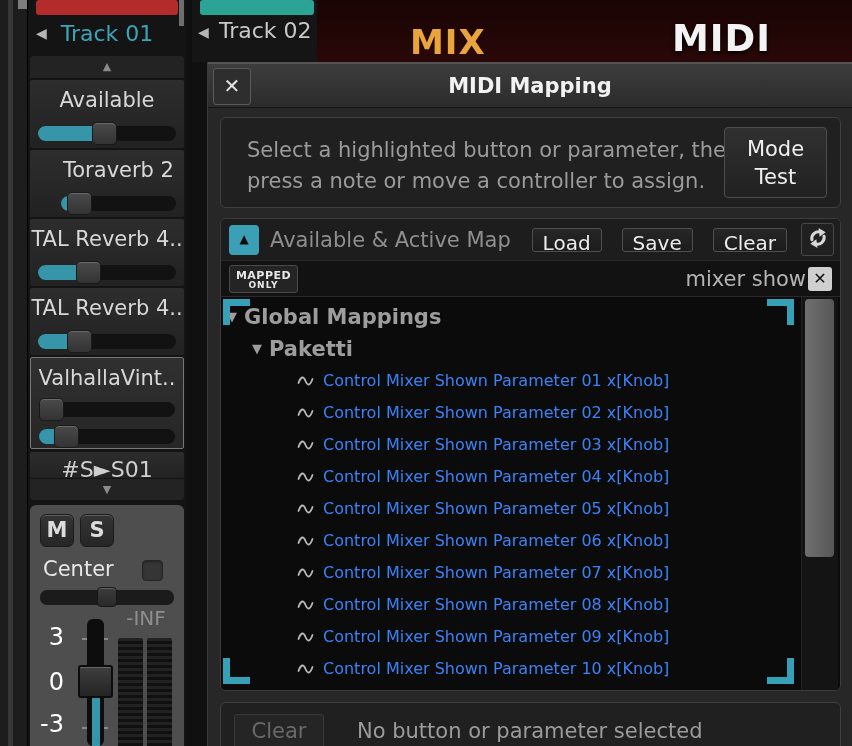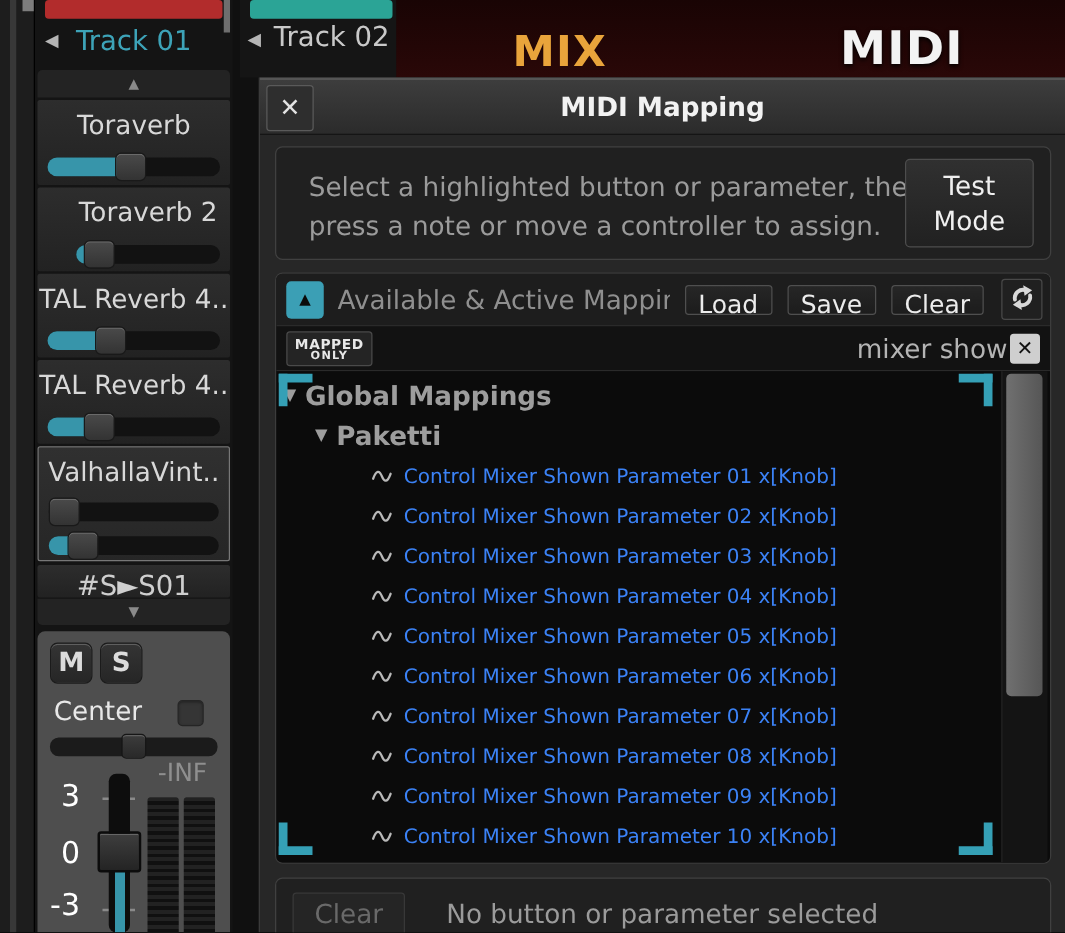--- a/index.html
+++ b/index.html
@@ -69,21 +69,21 @@
   .dlg-title{width:100%;text-align:center;line-height:44px;font-size:21px;font-weight:bold;color:#f2f2f2;}
   .closebtn{position:absolute;left:5px;top:4px;width:38px;height:37px;background:#2e2e2e;border:1px solid #5a5a5a;border-radius:3px;color:#e3e3e3;font-size:20px;text-align:center;line-height:35px;}
   .panel{position:absolute;left:12px;right:11px;background:#202020;border:1px solid #404040;border-radius:6px;}
   .panel-instr{top:55px;height:91px;}
   .instr-text{position:absolute;left:26px;top:17px;font-size:21px;line-height:31px;color:#9b9b9b;}
   .testbtn{position:absolute;right:13px;top:9px;width:103px;height:71px;background:linear-gradient(#303030,#212121);border:1px solid #4d4d4d;border-radius:4px;color:#f0f0f0;font-size:21px;text-align:center;padding-top:7px;line-height:28px;}
   .panel-maps{top:156px;height:473px;background:#191919;border-color:#3c3c3c;overflow:hidden;padding:0;}
   .maps-head{display:flex;align-items:center;height:41px;background:#1d1d1d;padding:0 6px 0 8px;}
   .cyanbtn{width:30px;height:30px;background:#3b9fb5;border-radius:4px;color:#0a0a0a;font-size:12px;text-align:center;line-height:29px;flex:0 0 auto;}
   .maps-title{margin-left:11px;font-size:21px;color:#8f8f8f;flex:1 1 auto;white-space:nowrap;overflow:hidden;}
-  .mapbtn{flex:0 0 auto;min-width:58px;height:24px;background:linear-gradient(#262626,#1c1c1c);border:1px solid #4f4f4f;border-radius:3px;color:#ececec;font-size:20px;text-align:center;line-height:29px;padding:0 10px;margin-left:12px;}
+  .mapbtn{flex:0 0 auto;min-width:58px;height:24px;background:linear-gradient(#262626,#1c1c1c);border:1px solid #4f4f4f;border-radius:3px;color:#ececec;font-size:20px;text-align:center;line-height:29px;padding:0 10px;margin-left:20px;}
   .refreshbtn{flex:0 0 auto;width:33px;height:33px;margin-left:14px;background:#202020;border:1px solid #484848;border-radius:3px;display:flex;align-items:center;justify-content:center;}
   .search-row{display:flex;align-items:center;height:37px;background:#121212;border-top:1px solid #2a2a2a;border-bottom:1px solid #2a2a2a;padding:0 8px;}
   .mappedonly{flex:0 0 auto;width:69px;height:28px;background:#242424;border:1px solid #4a4a4a;border-radius:3px;color:#e8e8e8;text-align:center;font-weight:bold;line-height:1;padding-top:4px;}
   .mo1{font-size:11px;letter-spacing:.5px;} .mo2{font-size:9px;letter-spacing:1px;}
   .searchinput{flex:1 1 auto;margin-left:13px;background:transparent;border:none;outline:none;font-size:21px;color:#b4b4b4;text-align:right;}
   .searchclear{flex:0 0 auto;width:24px;height:24px;background:#cfcfcf;border-radius:3px;color:#111;font-weight:bold;font-size:16px;text-align:center;line-height:24px;}
   .maplist{position:relative;height:394px;background:#0b0b0b;}
   .rows{position:absolute;left:0;top:4px;right:40px;bottom:0;overflow:hidden;}
   .trow{height:32px;line-height:32px;white-space:nowrap;display:flex;align-items:center;}
   .trow .tri{color:#9d9d9d;font-size:13px;margin-right:7px;}
@@ -115,21 +115,21 @@
   <div class="track1">
     <div class="tcolorbar" style="width:142px;background:#b22c2c;"></div>
     <div class="t1-frag"></div>
     <div class="thead">
       <span class="arrow">◀</span>
       <div class="tname t1name">Track 01</div>
     </div>
     <div class="foldbar fold-top"><span>▲</span></div>
 
     <div class="devslot slot-h">
-      <div class="dlabel">Toraverb</div>
+      <div class="dlabel">Available</div>
       <div class="hslider" style="--fill: 48;">
         <div class="fill"></div>
         <div class="knob"></div>
       </div>
     </div>
 
     <div class="devslot slot-t">
       <div class="dlabel">Toraverb 2</div>
       <div class="hslider" style="--fill: 16;">
         <div class="fill"></div>
@@ -209,22 +209,22 @@
       <div class="dlg-title">MIDI Mapping</div>
       <div class="closebtn"><span>✕</span></div>
     </div>
 
     <div class="panel panel-instr">
       <div class="instr-text">
         <div>Select a highlighted button or parameter, then</div>
         <div>press a note or move a controller to assign.</div>
       </div>
       <div class="testbtn">
+        <div>Mode</div>
         <div>Test</div>
-        <div>Mode</div>
       </div>
     </div>
 
     <div class="panel panel-maps">
       <div class="maps-head">
         <div class="cyanbtn"><span>▲</span></div>
         <div class="maps-title">Available &amp; Active Mappings</div>
         <div class="mapbtn">Load</div>
         <div class="mapbtn">Save</div>
         <div class="mapbtn">Clear</div>

